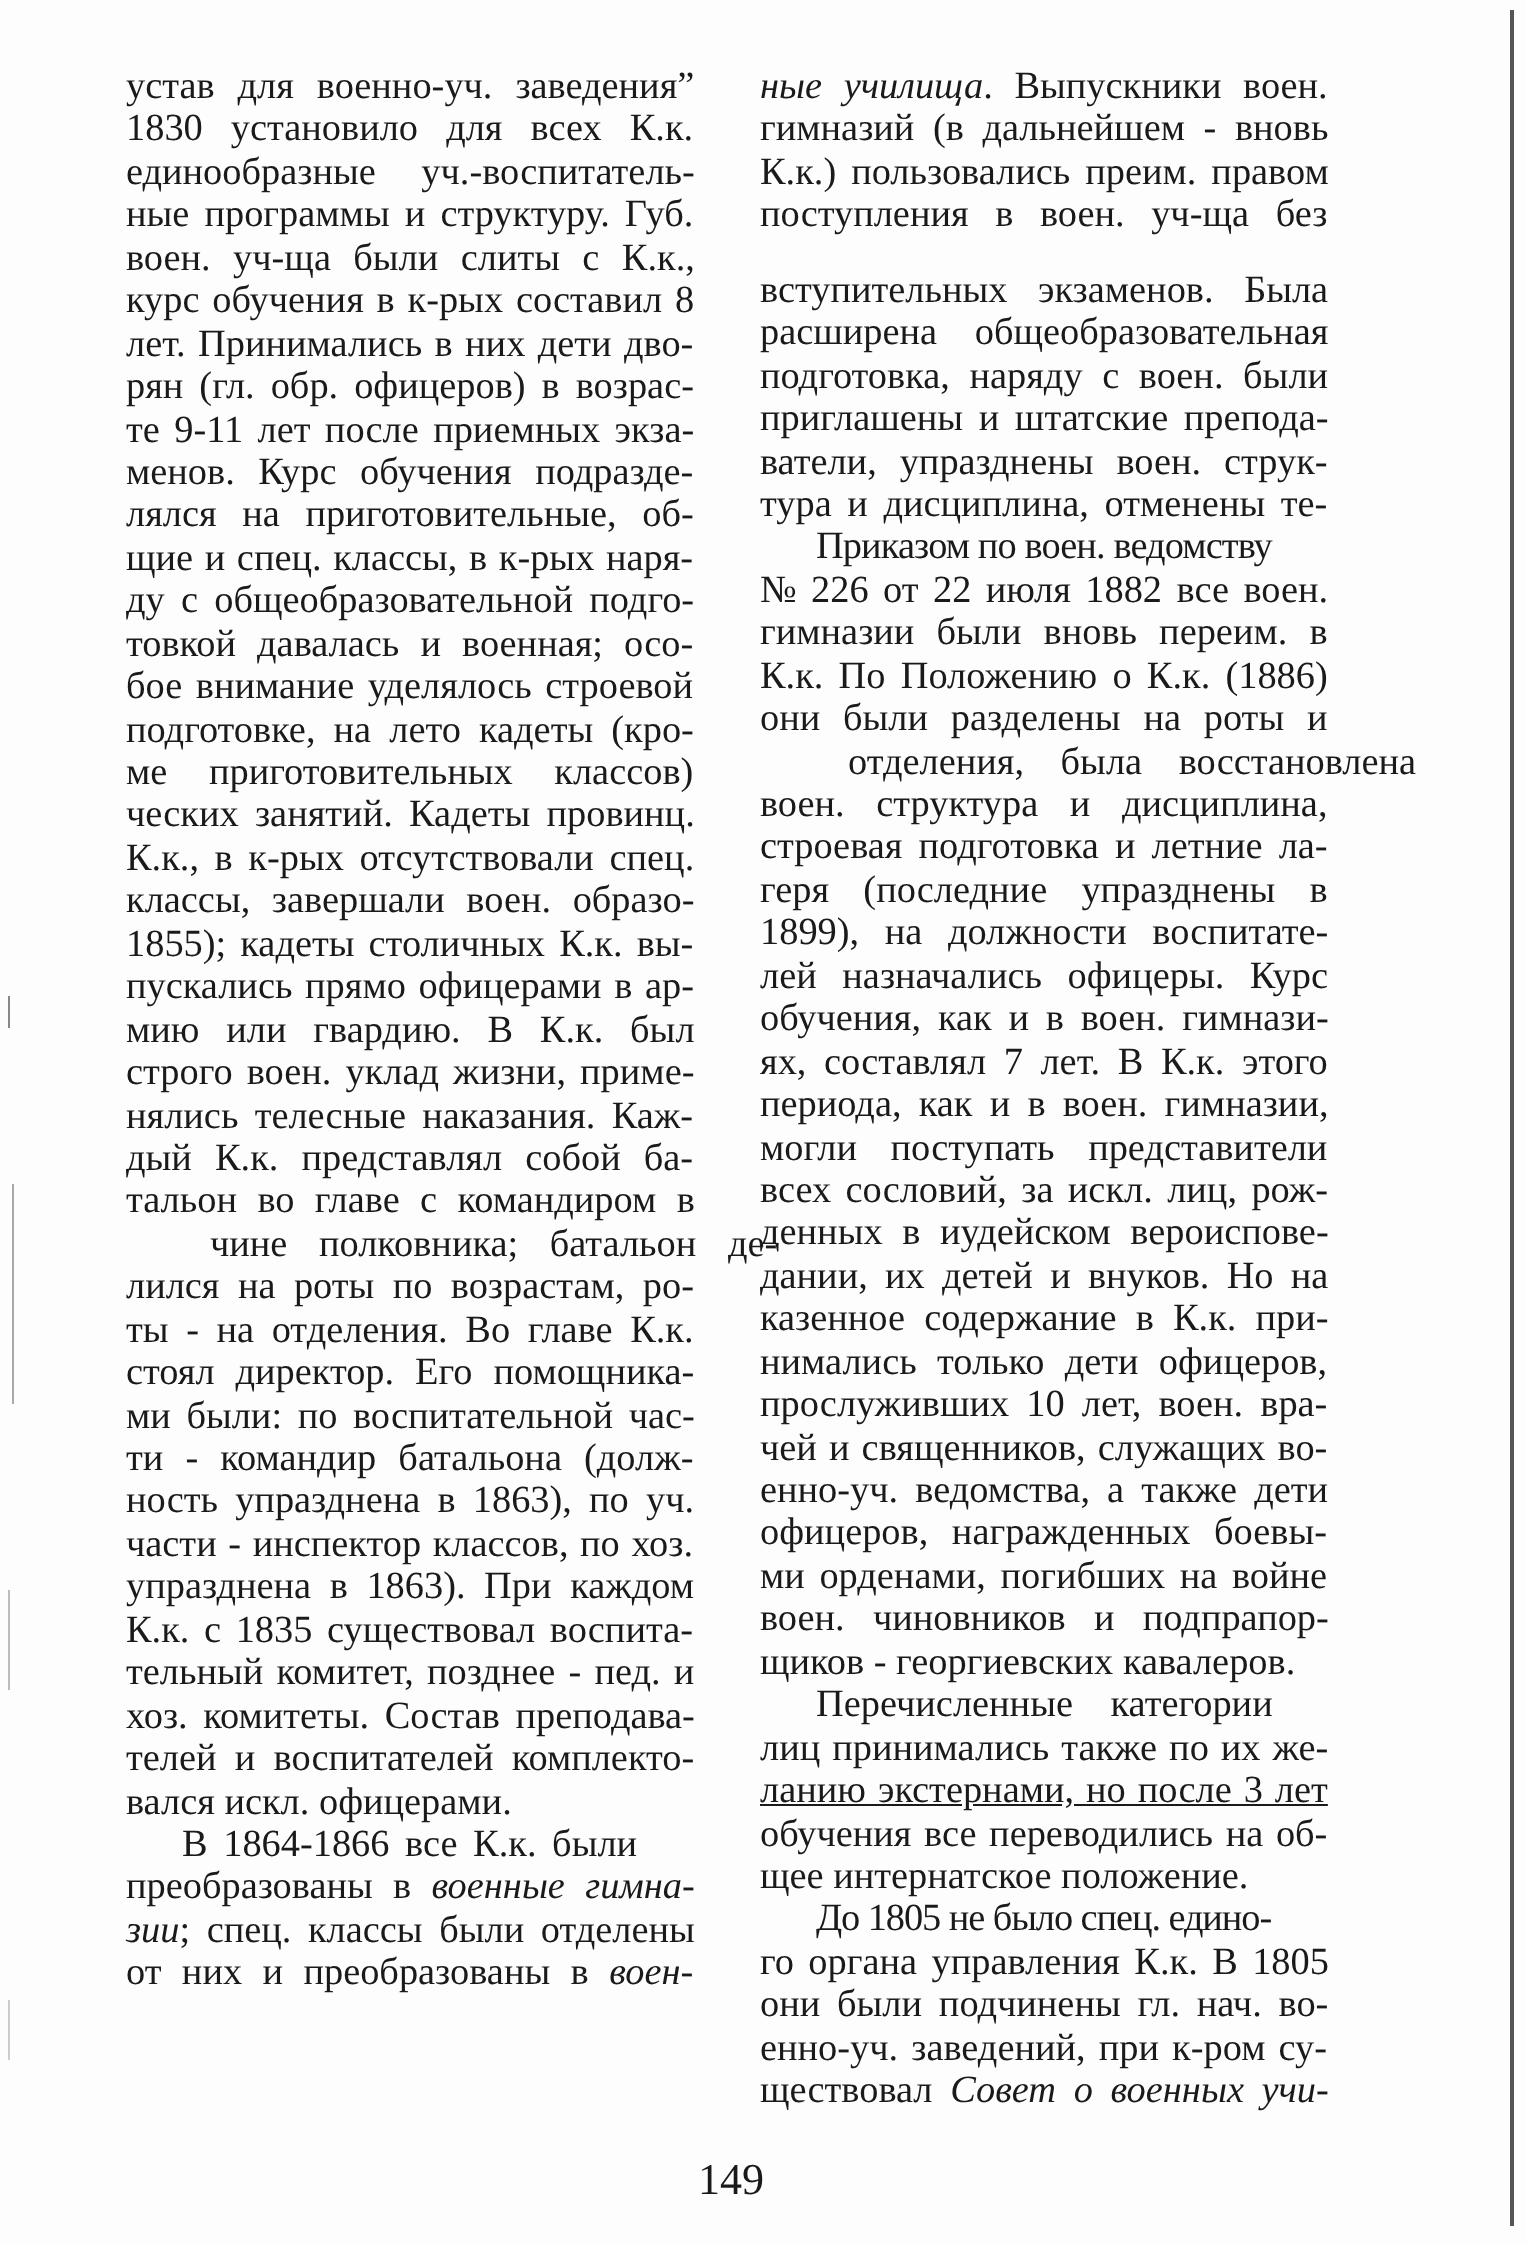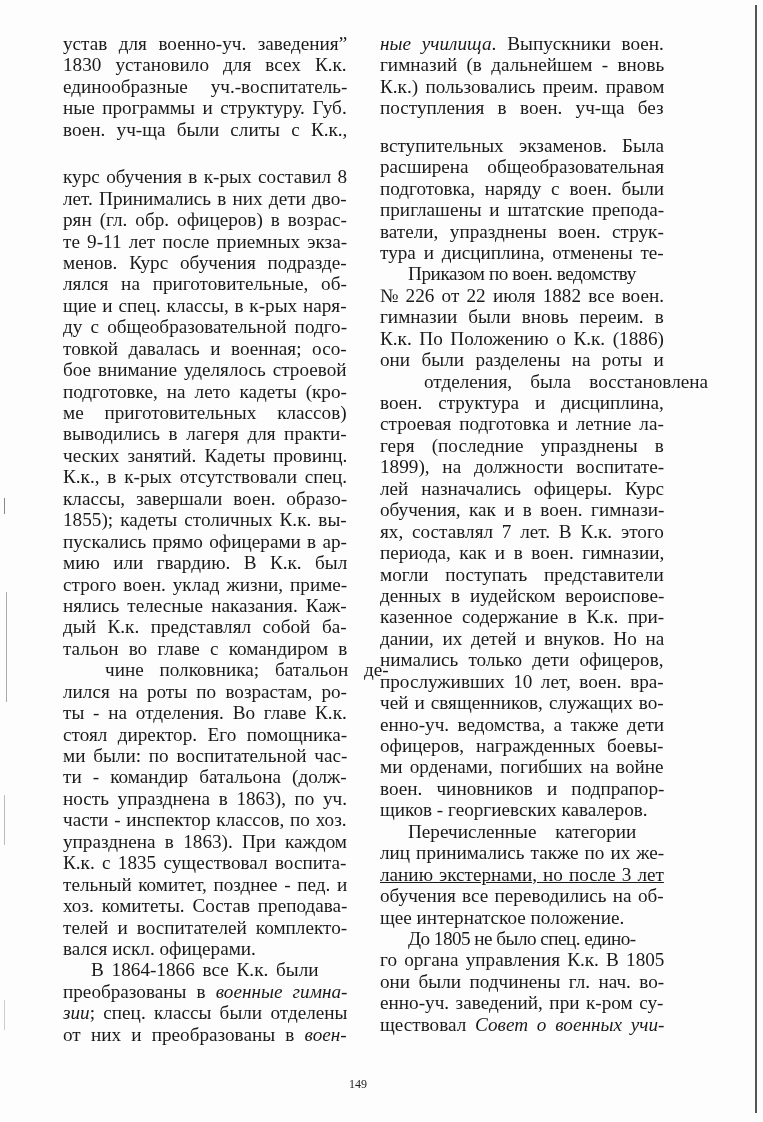--- a/index.html
+++ b/index.html
@@ -7,50 +7,49 @@
   .page { position: absolute; left: 0; top: 0; width: 763px; height: 1122px; background: #fdfdfd; }
   .col { position: absolute; top: 33px; width: 284px;
          font-family: "Liberation Serif", "DejaVu Serif", serif;
          font-size: 19.2px; line-height: 21.45px; color: #1a1a1a; }
   .col.left { left: 63px; }
   .col.right { left: 380px; }
   .line { display: block; white-space: nowrap; text-align: justify; text-align-last: justify; height: 21.45px; overflow: visible; }
   .line.last { text-align-last: left; }
   .line.indent { padding-left: 28px; }
   i { font-style: italic; }
-  .pagenum { position: absolute; left: 349px; top: 1077px; font-family: "Liberation Serif", "DejaVu Serif", serif; font-size: 12px; color: #1a1a1a; }
+  .pagenum { position: absolute; left: 349px; top: 1077px; font-family: "Liberation Serif", "DejaVu Serif", serif; font-size: 22px; color: #1a1a1a; }
   .edge-right { position: absolute; left: 755px; top: 5px; width: 1.5px; height: 1108px; background: #555; }
   .edge-left-1 { position: absolute; left: 4px; top: 498px; width: 1px; height: 16px; background: #888; }
   .edge-left-2 { position: absolute; left: 6px; top: 592px; width: 1px; height: 110px; background: #aaa; }
   .edge-left-3 { position: absolute; left: 4px; top: 795px; width: 1px; height: 50px; background: #bbb; }
   .edge-left-4 { position: absolute; left: 4px; top: 1000px; width: 1px; height: 30px; background: #ccc; }
 </style>
 </head>
 <body>
 
 <div class="page">
   <div class="col left" id="col-left">
       <span class="line" style="display: block; width: auto; text-align: left; text-align-last: left; word-spacing: 6.66667px;">устав для военно-уч. заведения”</span>
       <span class="line" style="display: block; width: auto; text-align: left; text-align-last: left; word-spacing: 9.25px;">1830 установило для всех К.к.</span>
       <span class="line" style="display: block; width: auto; text-align: left; text-align-last: left; word-spacing: 18px;">единообразные уч.-воспитатель-</span>
       <span class="line" style="display: block; width: auto; text-align: left; text-align-last: left; word-spacing: 2.75px;">ные программы и структуру. Губ.</span>
       <span class="line" style="display: block; width: auto; text-align: left; text-align-last: left; word-spacing: 6.4px;">воен. уч-ща были слиты с К.к.,</span>
-      <span class="line" style="display: block; width: auto; text-align: left; text-align-last: left; word-spacing: 1.6px; margin-top: 26px;">курс обучения в к-рых составил 8</span>
+      <span class="line" style="display: block; width: auto; text-align: left; text-align-last: left; word-spacing: 1.6px;">курс обучения в к-рых составил 8</span>
       <span class="line" style="display: block; width: auto; text-align: left; text-align-last: left; word-spacing: 1.4px;">лет. Принимались в них дети дво-</span>
       <span class="line" style="display: block; width: auto; text-align: left; text-align-last: left; word-spacing: 3.2px;">рян (гл. обр. офицеров) в возрас-</span>
       <span class="line" style="display: block; width: auto; text-align: left; text-align-last: left; word-spacing: 2.4px;">те 9-11 лет после приемных экза-</span>
       <span class="line" style="display: block; width: auto; text-align: left; text-align-last: left; word-spacing: 7px;">менов. Курс обучения подразде-</span>
       <span class="line" style="display: block; width: auto; text-align: left; text-align-last: left; word-spacing: 8px;">лялся на приготовительные, об-</span>
       <span class="line" style="display: block; width: auto; text-align: left; text-align-last: left; word-spacing: 1px;">щие и спец. классы, в к-рых наря-</span>
       <span class="line" style="display: block; width: auto; text-align: left; text-align-last: left; word-spacing: 3.33333px;">ду с общеобразовательной подго-</span>
       <span class="line" style="display: block; width: auto; text-align: left; text-align-last: left; word-spacing: 5.75px;">товкой давалась и военная; осо-</span>
       <span class="line" style="display: block; width: auto; text-align: left; text-align-last: left; word-spacing: 2px;">бое внимание уделялось строевой</span>
       <span class="line" style="display: block; width: auto; text-align: left; text-align-last: left; word-spacing: 4.25px;">подготовке, на лето кадеты (кро-</span>
       <span class="line" style="display: block; width: auto; text-align: left; text-align-last: left; word-spacing: 16px;">ме приготовительных классов)</span>
-      <span class="line" style="display: block; width: auto; text-align: left; text-align-last: left; word-spacing: 3.75px;">выводились в лагеря для практи-</span>
       <span class="line" style="display: block; width: auto; text-align: left; text-align-last: left; word-spacing: 3.33333px;">ческих занятий. Кадеты провинц.</span>
       <span class="line" style="display: block; width: auto; text-align: left; text-align-last: left; word-spacing: 3px;">К.к., в к-рых отсутствовали спец.</span>
       <span class="line" style="display: block; width: auto; text-align: left; text-align-last: left; word-spacing: 6px;">классы, завершали воен. образо-</span>
       <span class="line" style="display: block; width: auto; text-align: left; text-align-last: left; word-spacing: 2.25px;">1855); кадеты столичных К.к. вы-</span>
       <span class="line" style="display: block; width: auto; text-align: left; text-align-last: left; word-spacing: 1.5px;">пускались прямо офицерами в ар-</span>
       <span class="line" style="display: block; width: auto; text-align: left; text-align-last: left; word-spacing: 8.6px;">мию или гвардию. В К.к. был</span>
       <span class="line" style="display: block; width: auto; text-align: left; text-align-last: left; word-spacing: 2.25px;">строго воен. уклад жизни, приме-</span>
       <span class="line" style="display: block; width: auto; text-align: left; text-align-last: left; word-spacing: 3.33333px;">нялись телесные наказания. Каж-</span>
       <span class="line" style="display: block; width: auto; text-align: left; text-align-last: left; word-spacing: 6.75px;">дый К.к. представлял собой ба-</span>
       <span class="line" style="display: block; width: auto; text-align: left; text-align-last: left; word-spacing: 5.4px;">тальон во главе с командиром в</span>
@@ -92,23 +91,24 @@
       <span class="line" style="display: block; width: auto; text-align: left; text-align-last: left; word-spacing: 13.5px; margin-left: 44px;">отделения, была восстановлена</span>
       <span class="line" style="display: block; width: auto; text-align: left; text-align-last: left; word-spacing: 11px;">воен. структура и дисциплина,</span>
       <span class="line" style="display: block; width: auto; text-align: left; text-align-last: left; word-spacing: 3.25px;">строевая подготовка и летние ла-</span>
       <span class="line" style="display: block; width: auto; text-align: left; text-align-last: left; word-spacing: 12.3333px;">геря (последние упразднены в</span>
       <span class="line" style="display: block; width: auto; text-align: left; text-align-last: left; word-spacing: 8px;">1899), на должности воспитате-</span>
       <span class="line" style="display: block; width: auto; text-align: left; text-align-last: left; word-spacing: 8px;">лей назначались офицеры. Курс</span>
       <span class="line" style="display: block; width: auto; text-align: left; text-align-last: left; word-spacing: 3.6px;">обучения, как и в воен. гимнази-</span>
       <span class="line" style="display: block; width: auto; text-align: left; text-align-last: left; word-spacing: 4px;">ях, составлял 7 лет. В К.к. этого</span>
       <span class="line" style="display: block; width: auto; text-align: left; text-align-last: left; word-spacing: 3.8px;">периода, как и в воен. гимназии,</span>
       <span class="line" style="display: block; width: auto; text-align: left; text-align-last: left; word-spacing: 12px;">могли поступать представители</span>
+      <span class="line" style="display: block; width: auto; text-align: left; text-align-last: left; word-spacing: 2.4px;">всех сословий, за искл. лиц, рож-</span>
       <span class="line" style="display: block; width: auto; text-align: left; text-align-last: left; word-spacing: 5px;">денных в иудейском вероиспове-</span>
+      <span class="line" style="display: block; width: auto; text-align: left; text-align-last: left; word-spacing: 3.83333px;">дании, их детей и внуков. Но на</span>
       <span class="line" style="display: block; width: auto; text-align: left; text-align-last: left; word-spacing: 4.75px;">казенное содержание в К.к. при-</span>
-      <span class="line" style="display: block; width: auto; text-align: left; text-align-last: left; word-spacing: 3.83333px;">дании, их детей и внуков. Но на</span>
       <span class="line" style="display: block; width: auto; text-align: right; text-align-last: left; word-spacing: 5.33333px;">нимались только дети офицеров,</span>
       <span class="line" style="display: block; width: auto; text-align: left; text-align-last: left; word-spacing: 3.75px;">прослуживших 10 лет, воен. вра-</span>
       <span class="line" style="display: block; width: auto; text-align: left; text-align-last: left; word-spacing: 1.25px;">чей и священников, служащих во-</span>
       <span class="line" style="display: block; width: auto; text-align: left; text-align-last: left; word-spacing: 3.75px;">енно-уч. ведомства, а также дети</span>
       <span class="line" style="display: block; width: auto; text-align: left; text-align-last: left; word-spacing: 7px;">офицеров, награжденных боевы-</span>
       <span class="line" style="display: block; width: auto; text-align: left; text-align-last: left; word-spacing: 2.5px;">ми орденами, погибших на войне</span>
       <span class="line" style="display: block; width: auto; text-align: left; text-align-last: left; word-spacing: 9.33333px;">воен. чиновников и подпрапор-</span>
       <span class="line last">щиков - георгиевских кавалеров.</span>
       <span class="line indent" style="display: block; width: auto; text-align: left; text-align-last: left; word-spacing: 14px;">Перечисленные категории</span>
       <span class="line" style="display: block; width: auto; text-align: left; text-align-last: left; word-spacing: 1.2px;">лиц принимались также по их же-</span>

